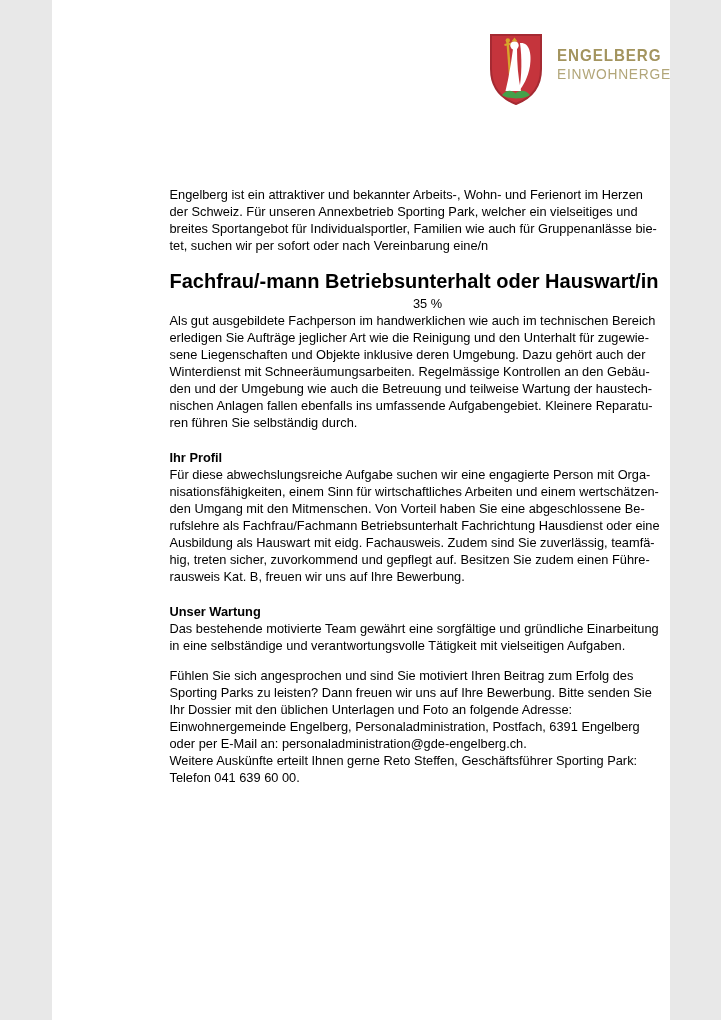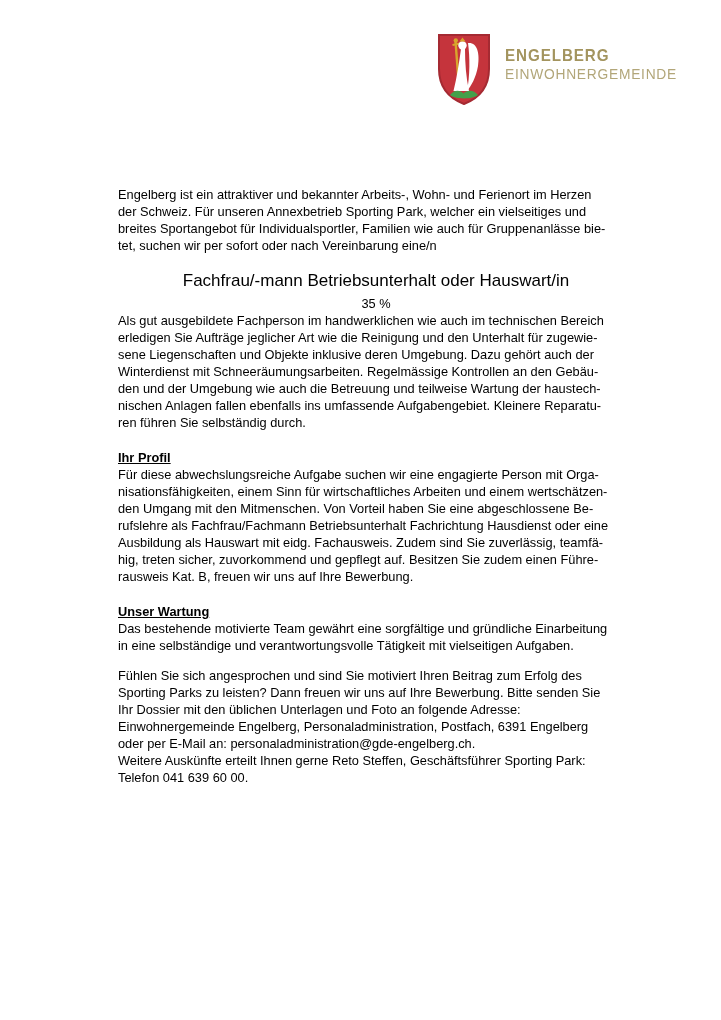--- a/index.html
+++ b/index.html
@@ -1,19 +1,19 @@
 <!DOCTYPE html>
 <html><head>
 <meta charset="utf-8">
 <style>
   html, body { margin: 0; padding: 0; }
   body { background: #e8e8e8; }
   .page {
     position: relative;
-    width: 721px;
+    width: 618px;
     height: 1020px;
     margin: 0 auto;
     background: #ffffff;
     font-family: "Liberation Sans", sans-serif;
     color: #000000;
     overflow: hidden;
   }
 
   
   .logo {
@@ -50,31 +50,31 @@
   .content {
     position: absolute;
     left: 118px;
     top: 186px;
     width: 516px;
     font-size: 12.8px;
     line-height: 17px;
   }
   .para { white-space: pre; margin: 0; }
   .job-title {
-    font-size: 17px;
-    font-weight: normal;
+    font-size: 20px;
+    font-weight: bold;
     line-height: 24px;
-    text-align: center;
+    text-align: left;
     white-space: nowrap;
     margin-top: 15px;
   }
   .workload { text-align: center; margin-top: 2px; }
   .sec-heading { font-weight: bold; margin: 0; }
   .sec-first   { margin-top: 22px; }
-  .sec-next    { margin-top: 18px; text-decoration: underline; }
+  .sec-next    { margin-top: 18px; }
   .closing     { margin-top: 13px; }
   .contact     { }
 </style>
 </head>
 <body>
 
 <div class="page">
 
   <div class="logo">
     <span>

